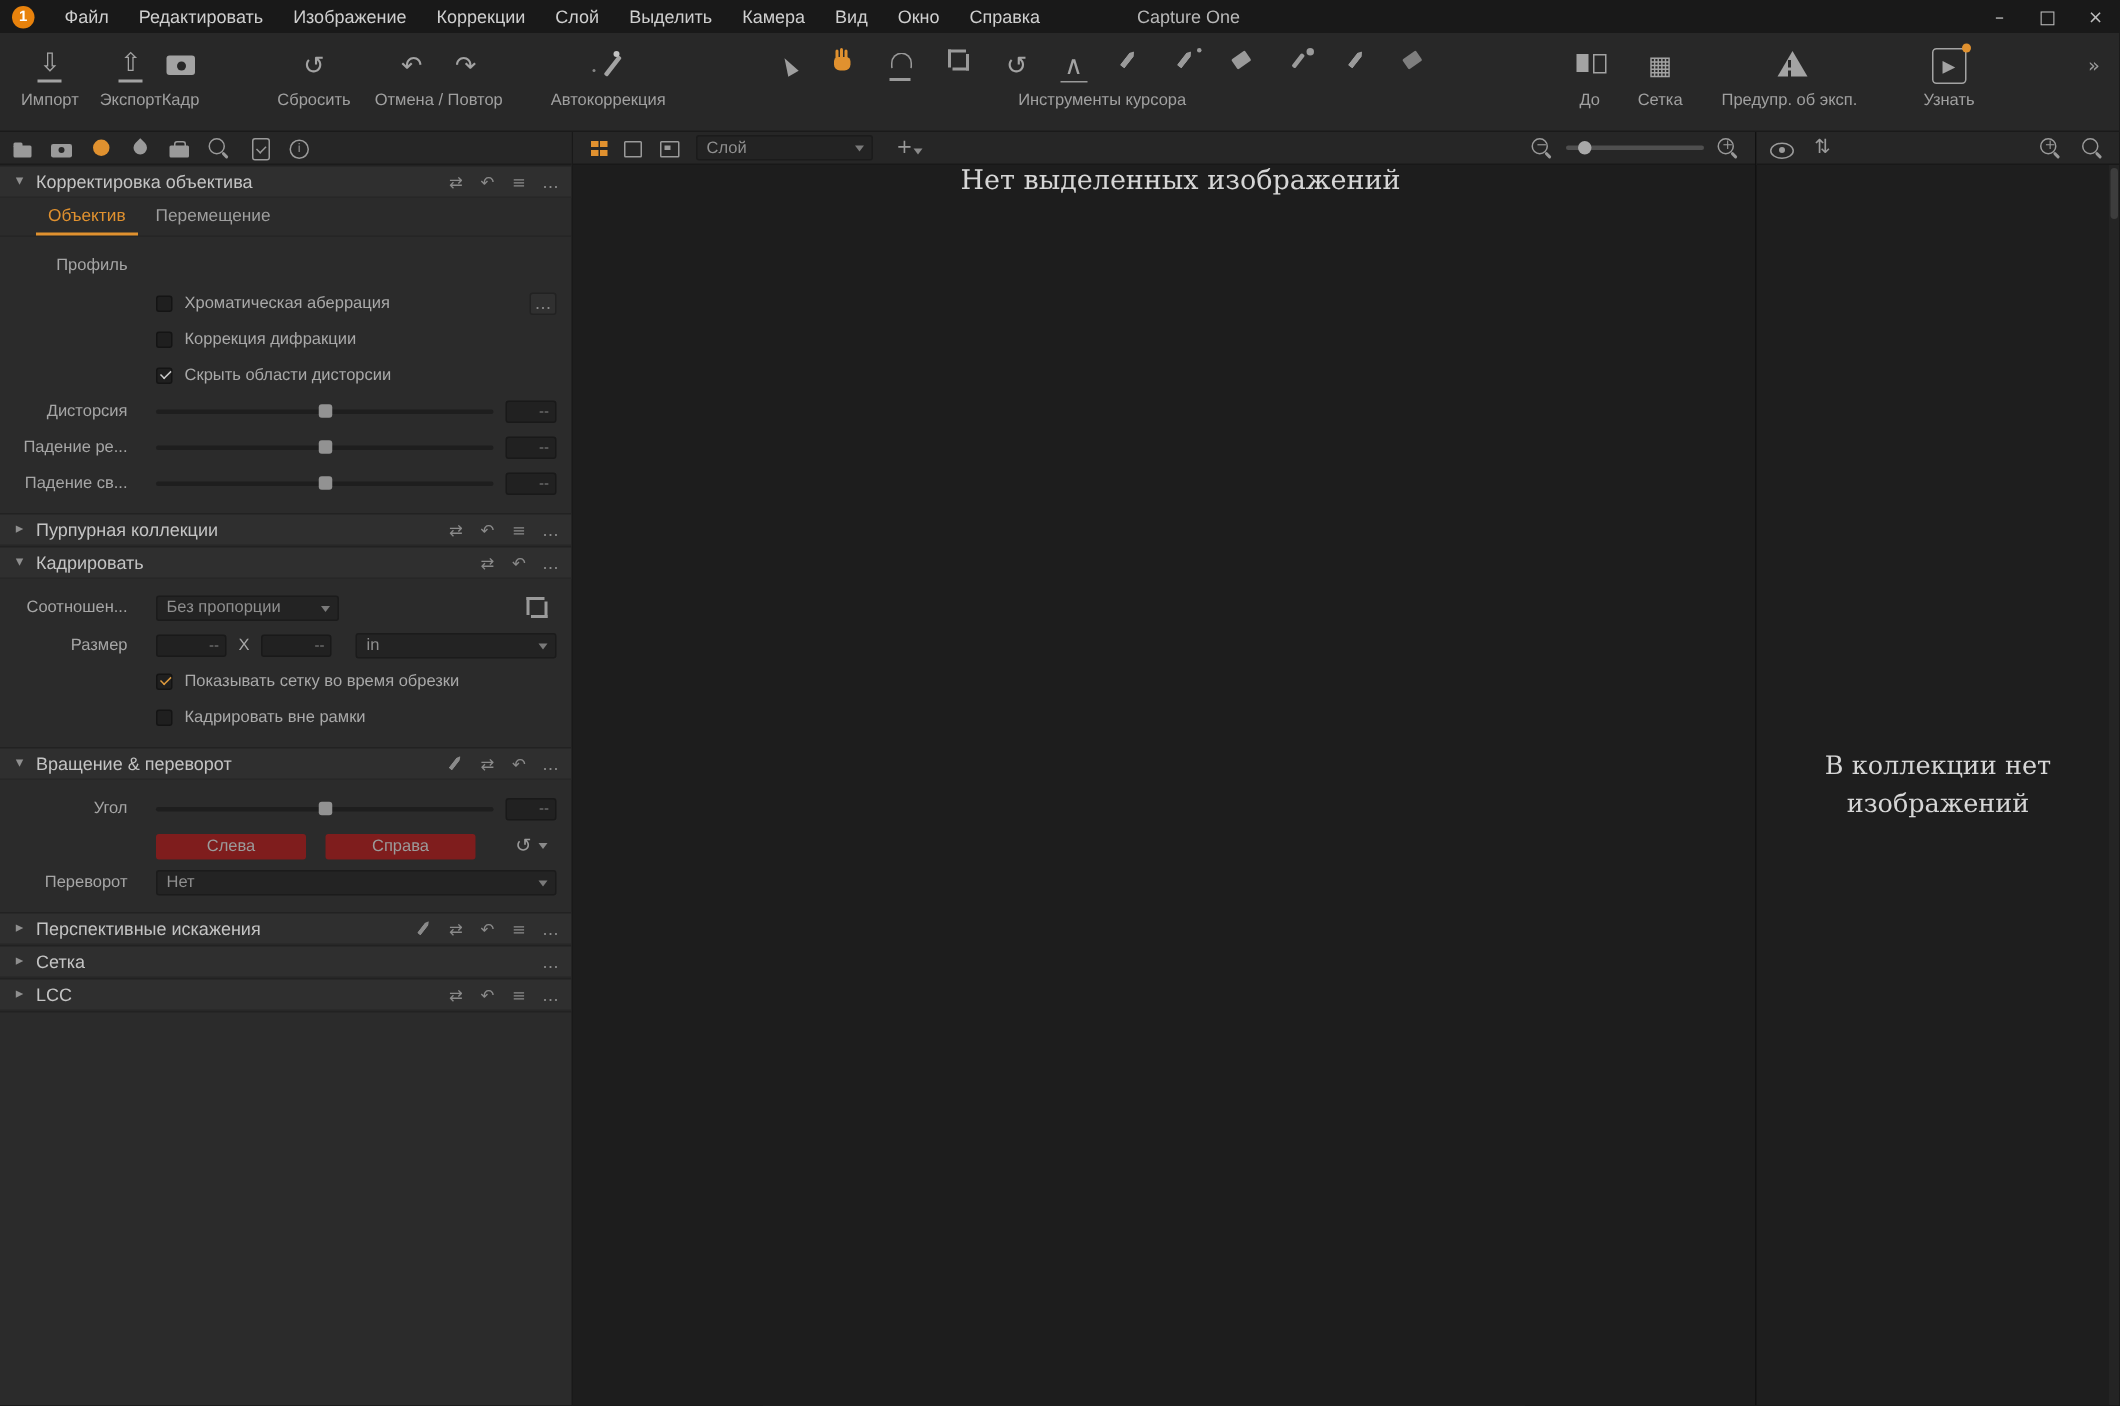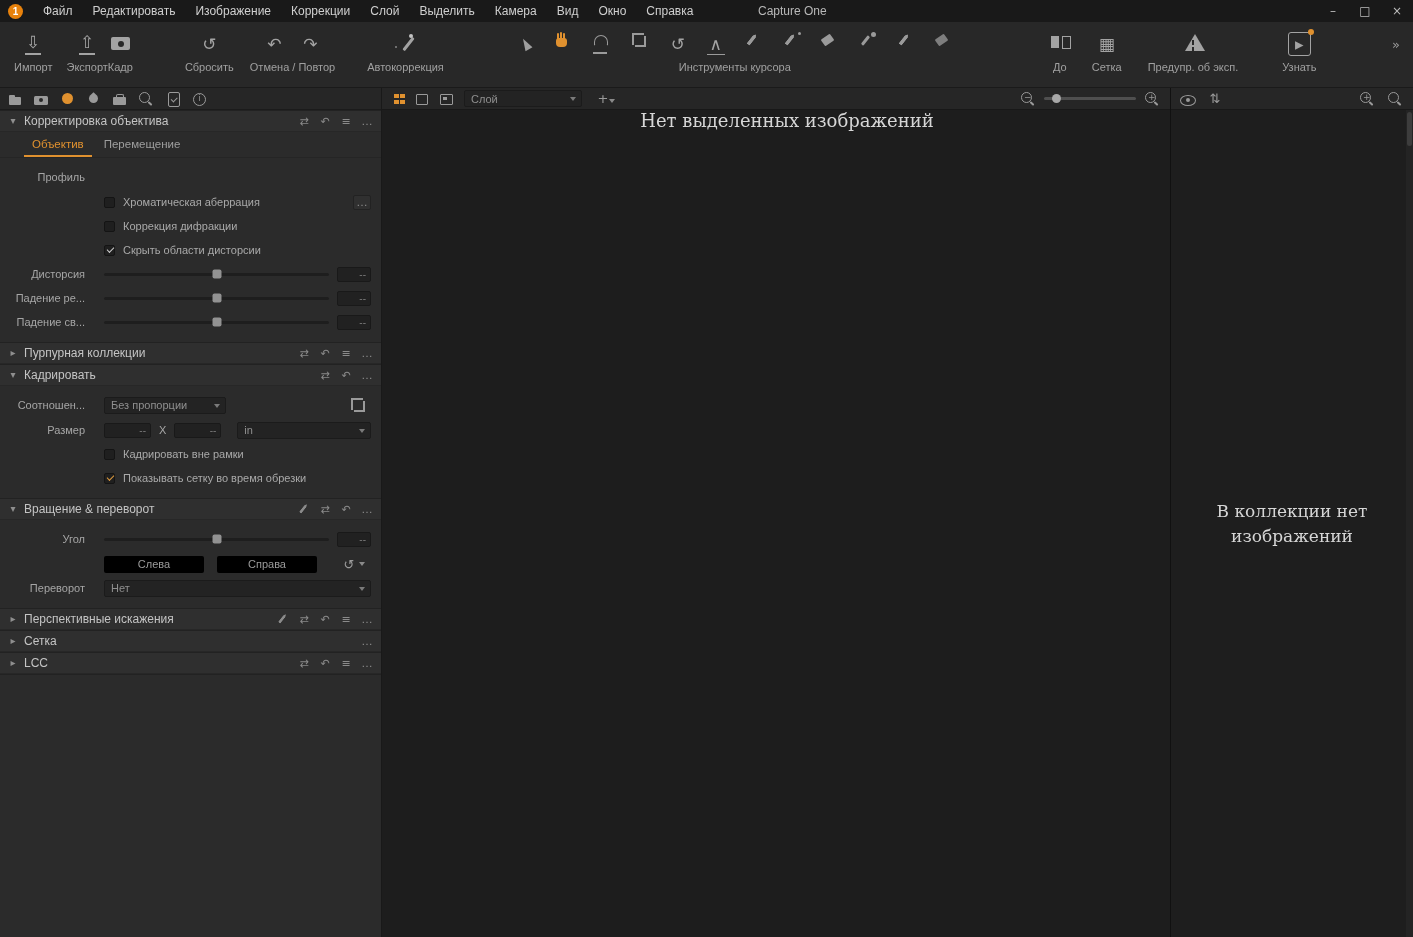--- a/index.html
+++ b/index.html
@@ -130,21 +130,21 @@
   .knob{position:absolute;left:50%;top:50%;transform:translate(-50%,-50%);width:9px;height:9px;background:#929292;border-radius:2px;}
   .vbox{width:34px;min-width:34px;height:15px;background:#212121;border:1px solid #191919;border-radius:2px;color:#7a7a7a;font-size:10px;display:flex;align-items:center;justify-content:flex-end;padding:0 4px;}
   .vbox.w47{width:47px;min-width:47px;}
   .dd{height:17px;background:#232323;border:1px solid #1b1b1b;border-radius:2px;display:flex;align-items:center;padding:0 16px 0 6px;position:relative;color:#8f8f8f;font-size:11px;white-space:nowrap;overflow:hidden;}
   .dd::after{content:"";position:absolute;right:5px;top:6px;border-left:3px solid transparent;border-right:3px solid transparent;border-top:4px solid #7a7a7a;}
   .dd.w122{width:122px;margin-left:8px;}
   .dd.grow{flex:1;margin-left:8px;}
   .dd.grow2{flex:1;margin-left:16px;}
   .xsep{margin-left:8px;font-size:11px;color:#a6a6a6;}
   .vbox.ml8{margin-left:8px;}
-  .pbtn{width:100px;height:17px;background:#000000;border-radius:2px;color:#9b9b9b;font-size:11px;display:flex;align-items:center;justify-content:center;margin-left:8px;}
+  .pbtn{width:100px;height:17px;background:#7f1d1d;border-radius:2px;color:#9b9b9b;font-size:11px;display:flex;align-items:center;justify-content:center;margin-left:8px;}
   .pbtn + .pbtn{margin-left:13px;}
   .rot-btn{margin-left:auto;margin-right:6px;display:flex;align-items:center;}
   .caret{width:0;height:0;border-left:3px solid transparent;border-right:3px solid transparent;border-top:4px solid #8a8a8a;display:inline-block;margin-left:3px;}
   .crop-ic-right{margin-left:auto;margin-right:8px;}
   .filler{flex:1;background:#2b2b2b;border-top:1px solid #222;}
 
   
   .viewer{flex:1;display:flex;flex-direction:column;background:#1d1d1d;min-width:0;}
   .vbar{height:22px;background:#262626;border-bottom:1px solid #181818;display:flex;align-items:center;}
   .vbar .dd.layer{width:118px;margin-left:12px;}
@@ -385,27 +385,27 @@
               <span class="plabel">Размер</span>
               <span class="vbox w47 ml8">--</span>
               <span class="xsep">X</span>
               <span class="vbox w47 ml8">--</span>
               <div class="dd grow2">
                   <span>in</span>
                 </div>
             </div>
             <div class="prow">
               <span class="plabel"></span>
+              <span class="cb checked accent"></span>
+              <span class="cblabel">Показывать сетку во время обрезки</span>
+            </div>
+            <div class="prow">
+              <span class="plabel"></span>
               <span class="cb"></span>
               <span class="cblabel">Кадрировать вне рамки</span>
-            </div>
-            <div class="prow">
-              <span class="plabel"></span>
-              <span class="cb checked accent"></span>
-              <span class="cblabel">Показывать сетку во время обрезки</span>
             </div>
           </div>
         </div>
 
         <div>
           <div class="sec-head">
             <span class="ic ic-chevron-down">▾</span>
             <span class="sec-title">Вращение &amp; переворот</span>
             <span class="sec-icons">
                 <span class="ic ic-pencil"></span>

